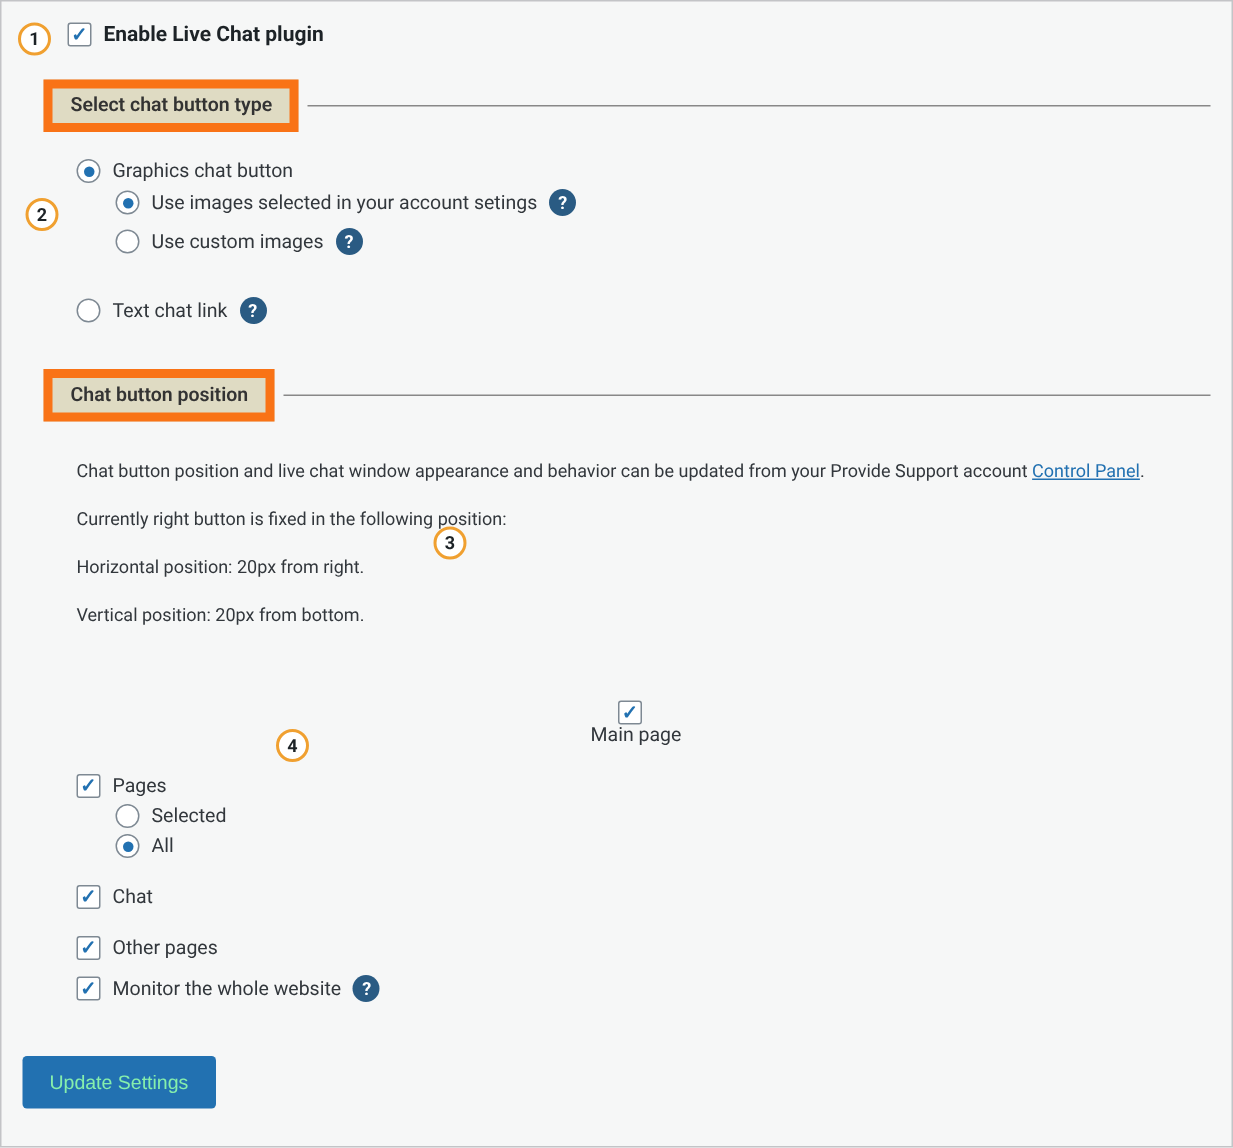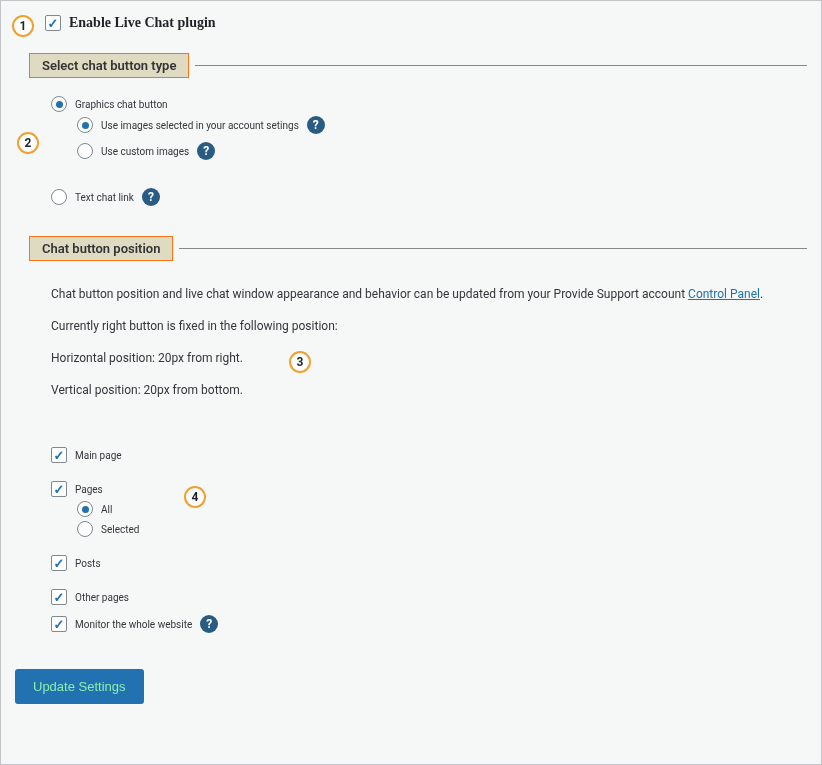--- a/index.html
+++ b/index.html
@@ -59,57 +59,56 @@
   }
   .radio.checked::after {
     content: "";
     width: 7px;
     height: 7px;
     border-radius: 50%;
     background: #2271b1;
   }
   .enable-row {
     margin: 2px 0 18px 30px;
-    font-family: Liberation Serif, serif;
   }
   .enable-label {
     font-size: 14px;
     font-weight: 700;
     color: #1d2327;
   }
   .fieldset {
     margin: 22px 0 6px 14px;
   }
   .legend-line {
     display: flex;
     align-items: center;
   }
   .legend {
     background: #dfdbc3;
-    border: 1px solid #f97316;
+    border: 6px solid #f97316;
     padding: 4px 12px;
     font-weight: 600;
     font-size: 13px;
     color: #333;
     white-space: nowrap;
   }
   .legend-rule {
     flex: 1;
     height: 1px;
     background: #888;
     margin-left: 6px;
   }
   .fieldset-body {
     padding: 14px 10px 4px 22px;
   }
   .sub {
     margin-left: 26px;
   }
   .label {
-    font-size: 10px;
+    font-size: 13px;
     color: #32373c;
   }
   .help {
     width: 18px;
     height: 18px;
     border-radius: 50%;
     background: #2a5b83;
     color: #fff;
     font-size: 12px;
     font-weight: 700;
@@ -220,41 +219,41 @@
       </div>
       <div class="para">Currently right button is fixed in the following position:</div>
       <div class="para">Horizontal position: 20px from right.</div>
       <div class="para" style="margin-bottom:4px;">Vertical position: 20px from bottom.</div>
     </div>
   </div>
 
   
   <div class="fieldset">
     <div class="fieldset-body">
-      <div class="row" style="margin-top:4px;">
+      <div class="row" style="margin-top:4px;flex-direction:column;">
         <span class="checkbox checked"></span>
         <span class="label">Main page</span>
       </div>
       <div class="row" style="margin-top:18px;">
         <span class="checkbox checked"></span>
         <span class="label">Pages</span>
       </div>
       <div class="sub">
+        <div class="row">
+          <span class="radio"></span>
+          <span class="label">Selected</span>
+        </div>
         <div class="row">
           <span class="radio checked"></span>
           <span class="label">All</span>
         </div>
-        <div class="row">
-          <span class="radio"></span>
-          <span class="label">Selected</span>
-        </div>
       </div>
       <div class="row" style="margin-top:18px;">
         <span class="checkbox checked"></span>
-        <span class="label">Posts</span>
+        <span class="label">Chat</span>
       </div>
       <div class="row" style="margin-top:18px;align-items:center;">
         <span class="checkbox checked"></span>
         <span class="label">Other pages</span>
       </div>
       <div class="row" style="margin-top:10px;">
         <span class="checkbox checked"></span>
         <span class="label">Monitor the whole website</span>
         <span class="help">?</span>
       </div>

